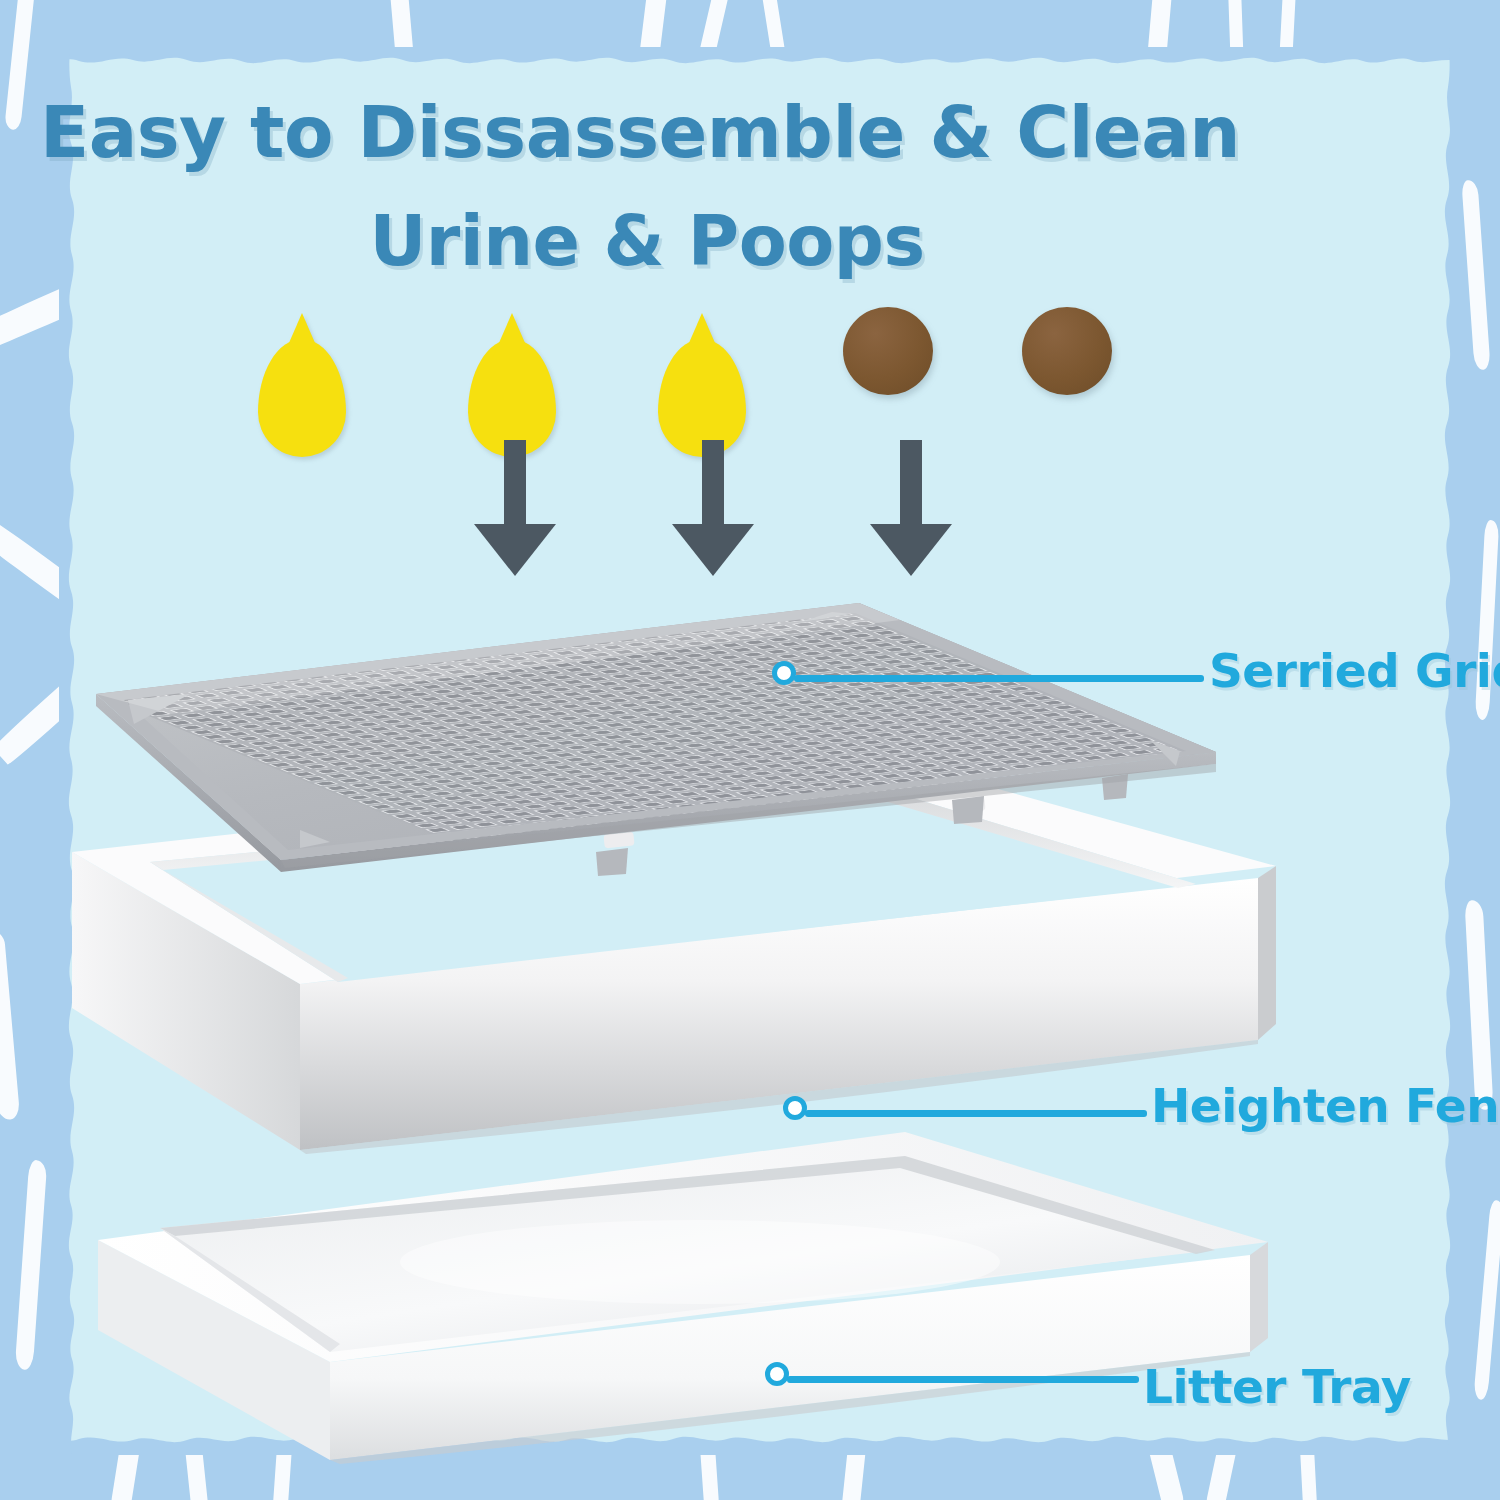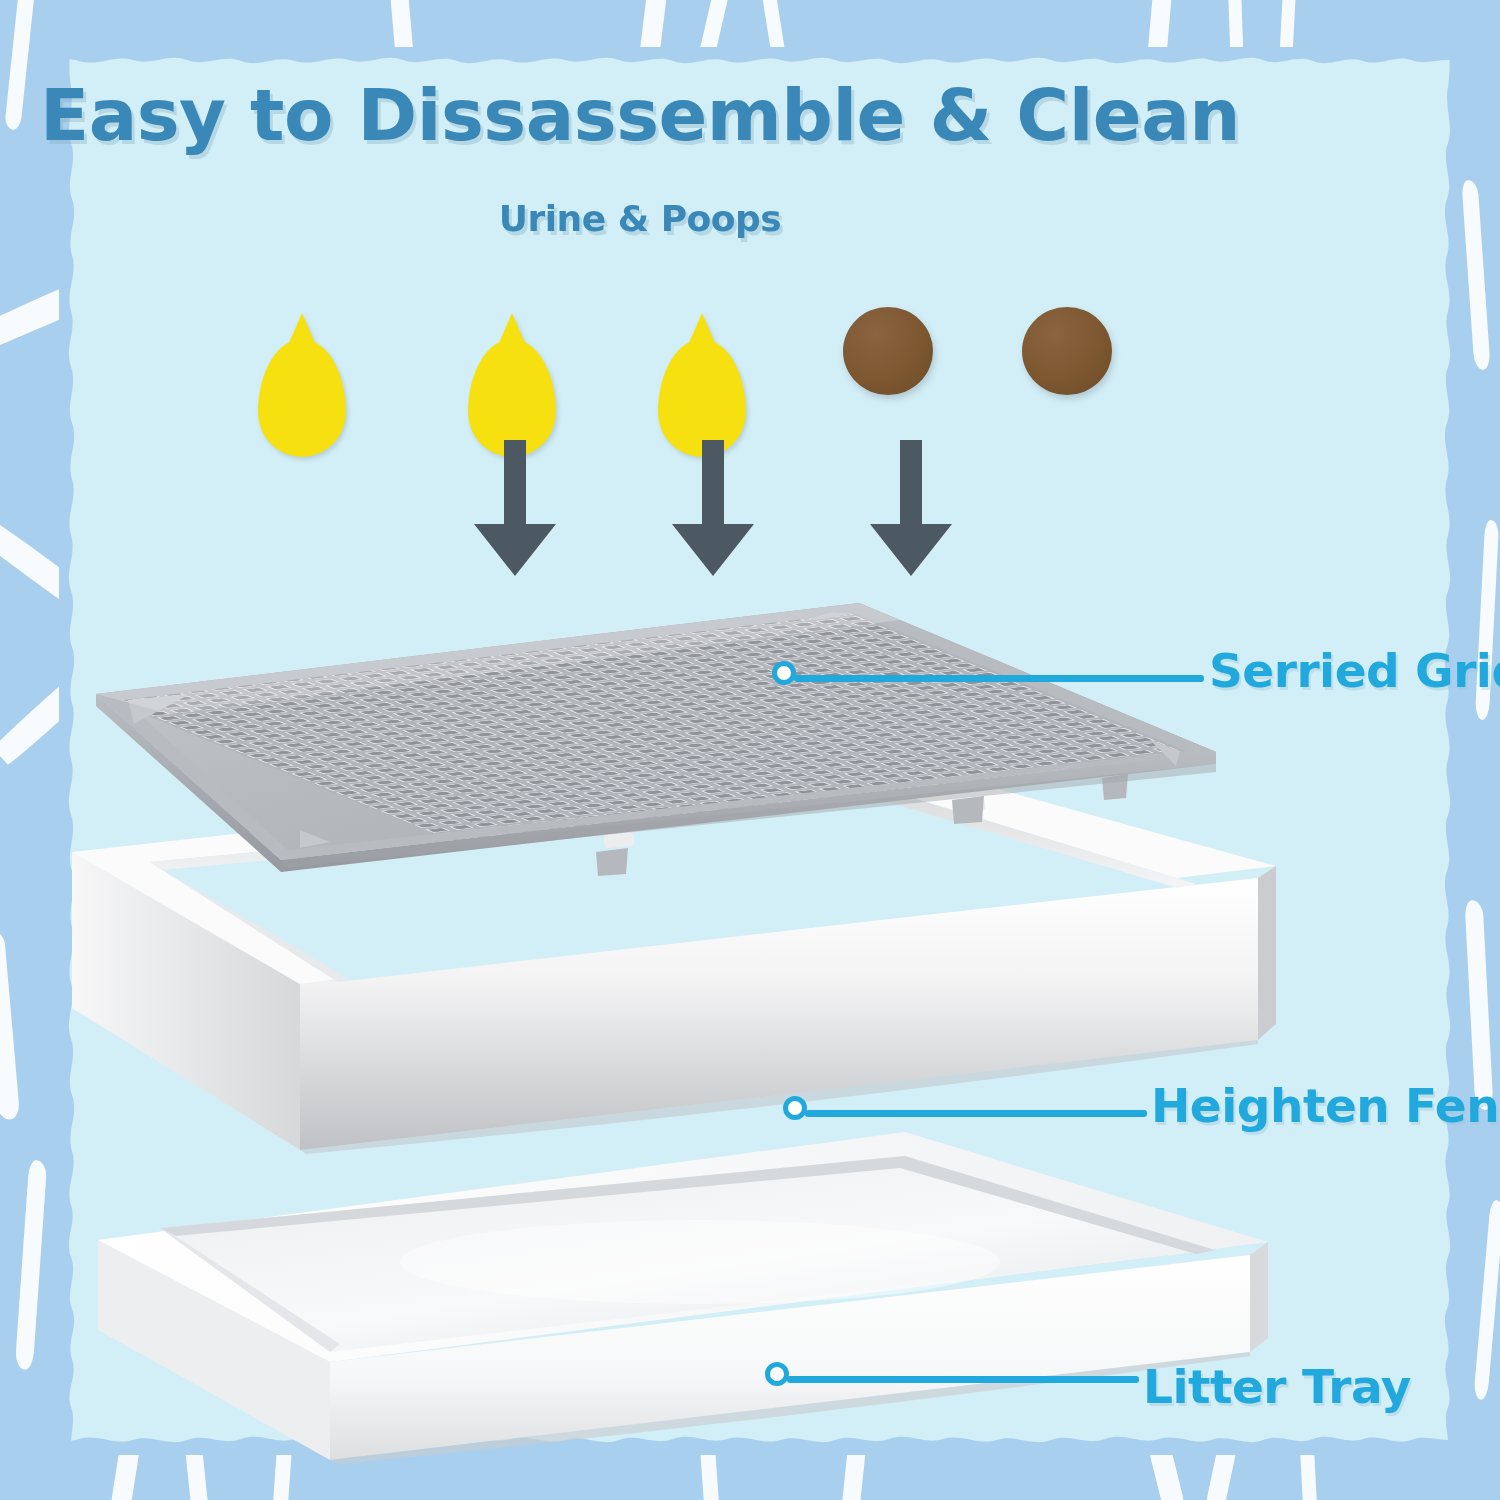--- a/index.html
+++ b/index.html
@@ -55,30 +55,32 @@
     position: absolute;
     left: 0;
     width: 1280px;
     text-align: center;
     color: #3a88b7;
     font-family: "DejaVu Sans", sans-serif;
     font-weight: bold;
     letter-spacing: -0.5px;
     text-shadow: 3px 4px 0 rgba(120,165,190,.30);
     white-space: nowrap;
+    margin-top: 17px;
   }
   .title-main {
     top: 78px;
     font-size: 72px;
     line-height: 1.04;
   }
   .title-sub {
-    top: 200px;
-    font-size: 36px;
+    top: 188px;
+    font-size: 70px;
     line-height: 1.04;
+    padding-left: 7px;
   }
 
   
   .waste-row { position: absolute; left: 0; top: 0; width: 1500px; height: 1500px; }
   .drop {
     position: absolute;
     width: 88px;
     height: 118px;
     background: #f6e00f;
     border-radius: 50% 50% 50% 50% / 62% 62% 38% 38%;

